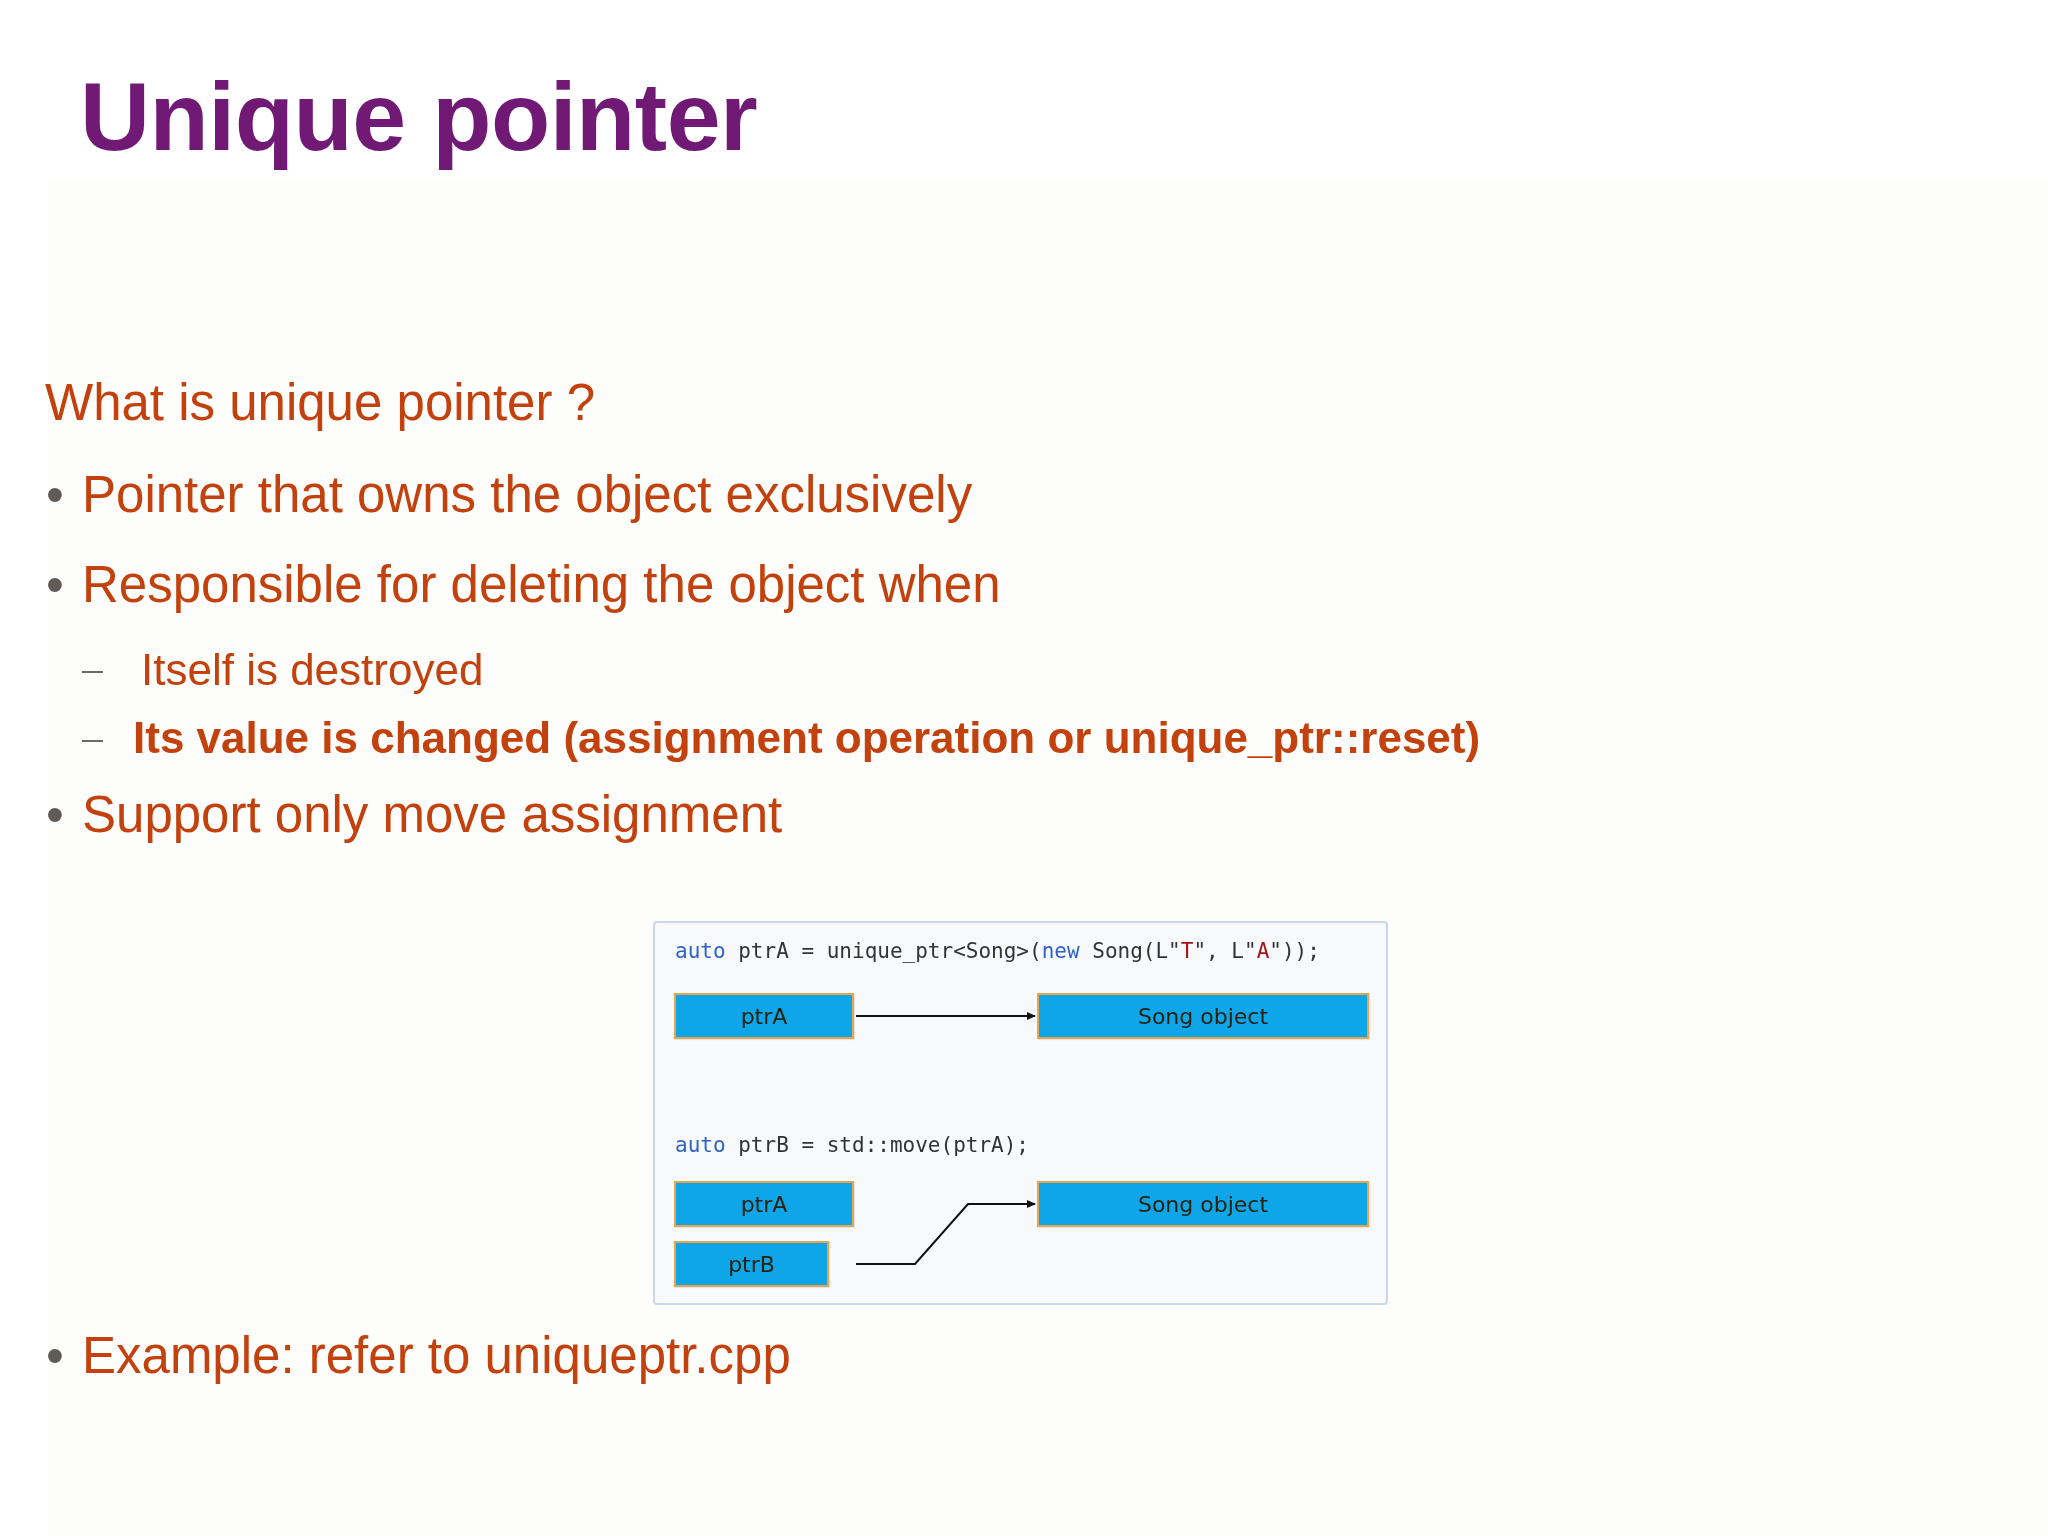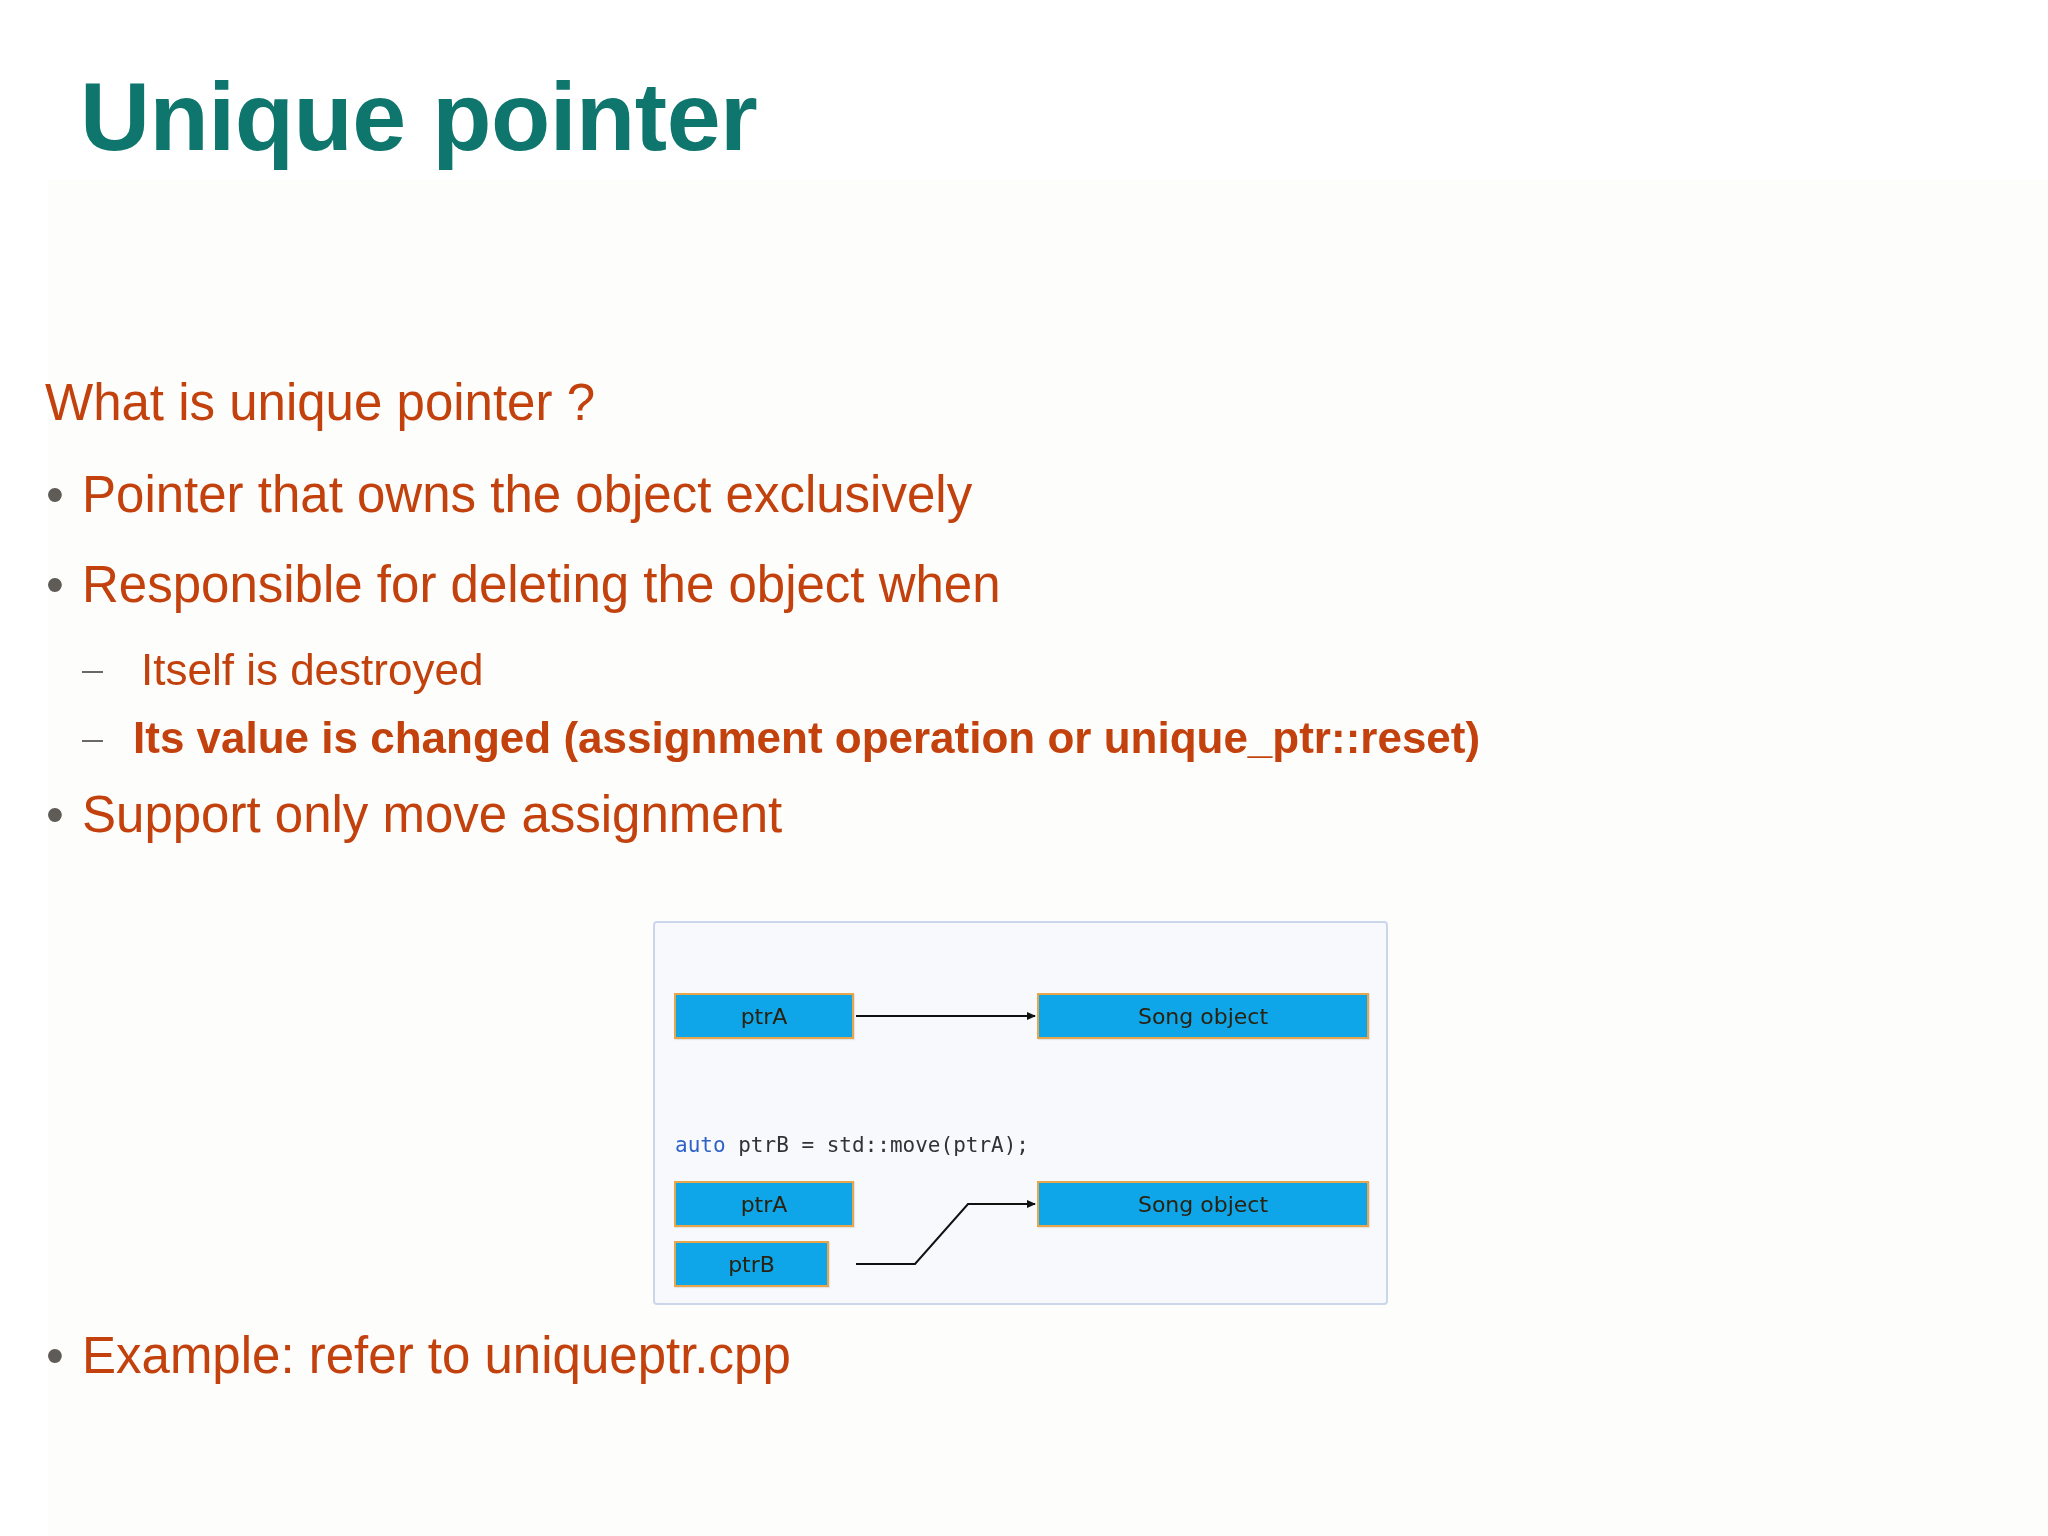--- a/index.html
+++ b/index.html
@@ -7,21 +7,21 @@
       width: 2048px; height: 1536px; overflow: hidden;
       background: #FFFFFF; position: relative;
       font-family: "Liberation Sans", sans-serif;
     }
     .slide-bg {
       position: absolute; left: 48px; top: 180px; width: 2000px; height: 1356px;
       background: #FDFDFC;
     }
     .title {
       position: absolute; left: 80px; top: 68px;
-      font-size: 97px; font-weight: bold; color: #0f766e;
+      font-size: 97px; font-weight: bold; color: #701a75;
       line-height: 1; white-space: nowrap; letter-spacing: -0.5px;
     }
     .line {
       position: absolute; white-space: nowrap; color: #c2410c; line-height: 1;
     }
     .lvl0 { font-size: 51px; }
     .lvl1 { font-size: 51px; }
     .lvl2 { font-size: 44px; margin-left: 18px; }
     .bullet {
       position: absolute; left: 46px; font-size: 51px; color: #5F5B57; line-height: 1;
@@ -66,20 +66,21 @@
 <div class="dash" style="top:671px;"></div>
 <div class="line lvl2" style="left:123px; top:648px;">Itself is destroyed</div>
 
 <div class="dash" style="top:740px;"></div>
 <div class="line lvl2" style="left:115px; top:716px;font-weight:bold;">Its value is changed (assignment operation or unique_ptr::reset)</div>
 
 <span class="bullet" style="top:789px;">•</span>
 <div class="line lvl1" style="left:82px; top:789px;">Support only move assignment</div>
 
 <div class="diagram">
+  <div class="code" style="left:20px; top:18px;"><span class="kw">auto</span><span> ptrA = unique_ptr&lt;Song&gt;(</span><span class="kw">new</span><span> Song(L"</span><span class="str">T</span><span>", L"</span><span class="str">A</span><span>"));</span></div>
 
   <div class="box" style="left:19px; top:70px; width:180px; height:46px;">
       <span>ptrA</span>
     </div>
   <div class="box" style="left:382px; top:70px; width:332px; height:46px;">
       <span>Song object</span>
     </div>
 
   <div class="code" style="left:20px; top:212px;"><span class="kw">auto</span><span> ptrB = std::move(ptrA);</span></div>
 

